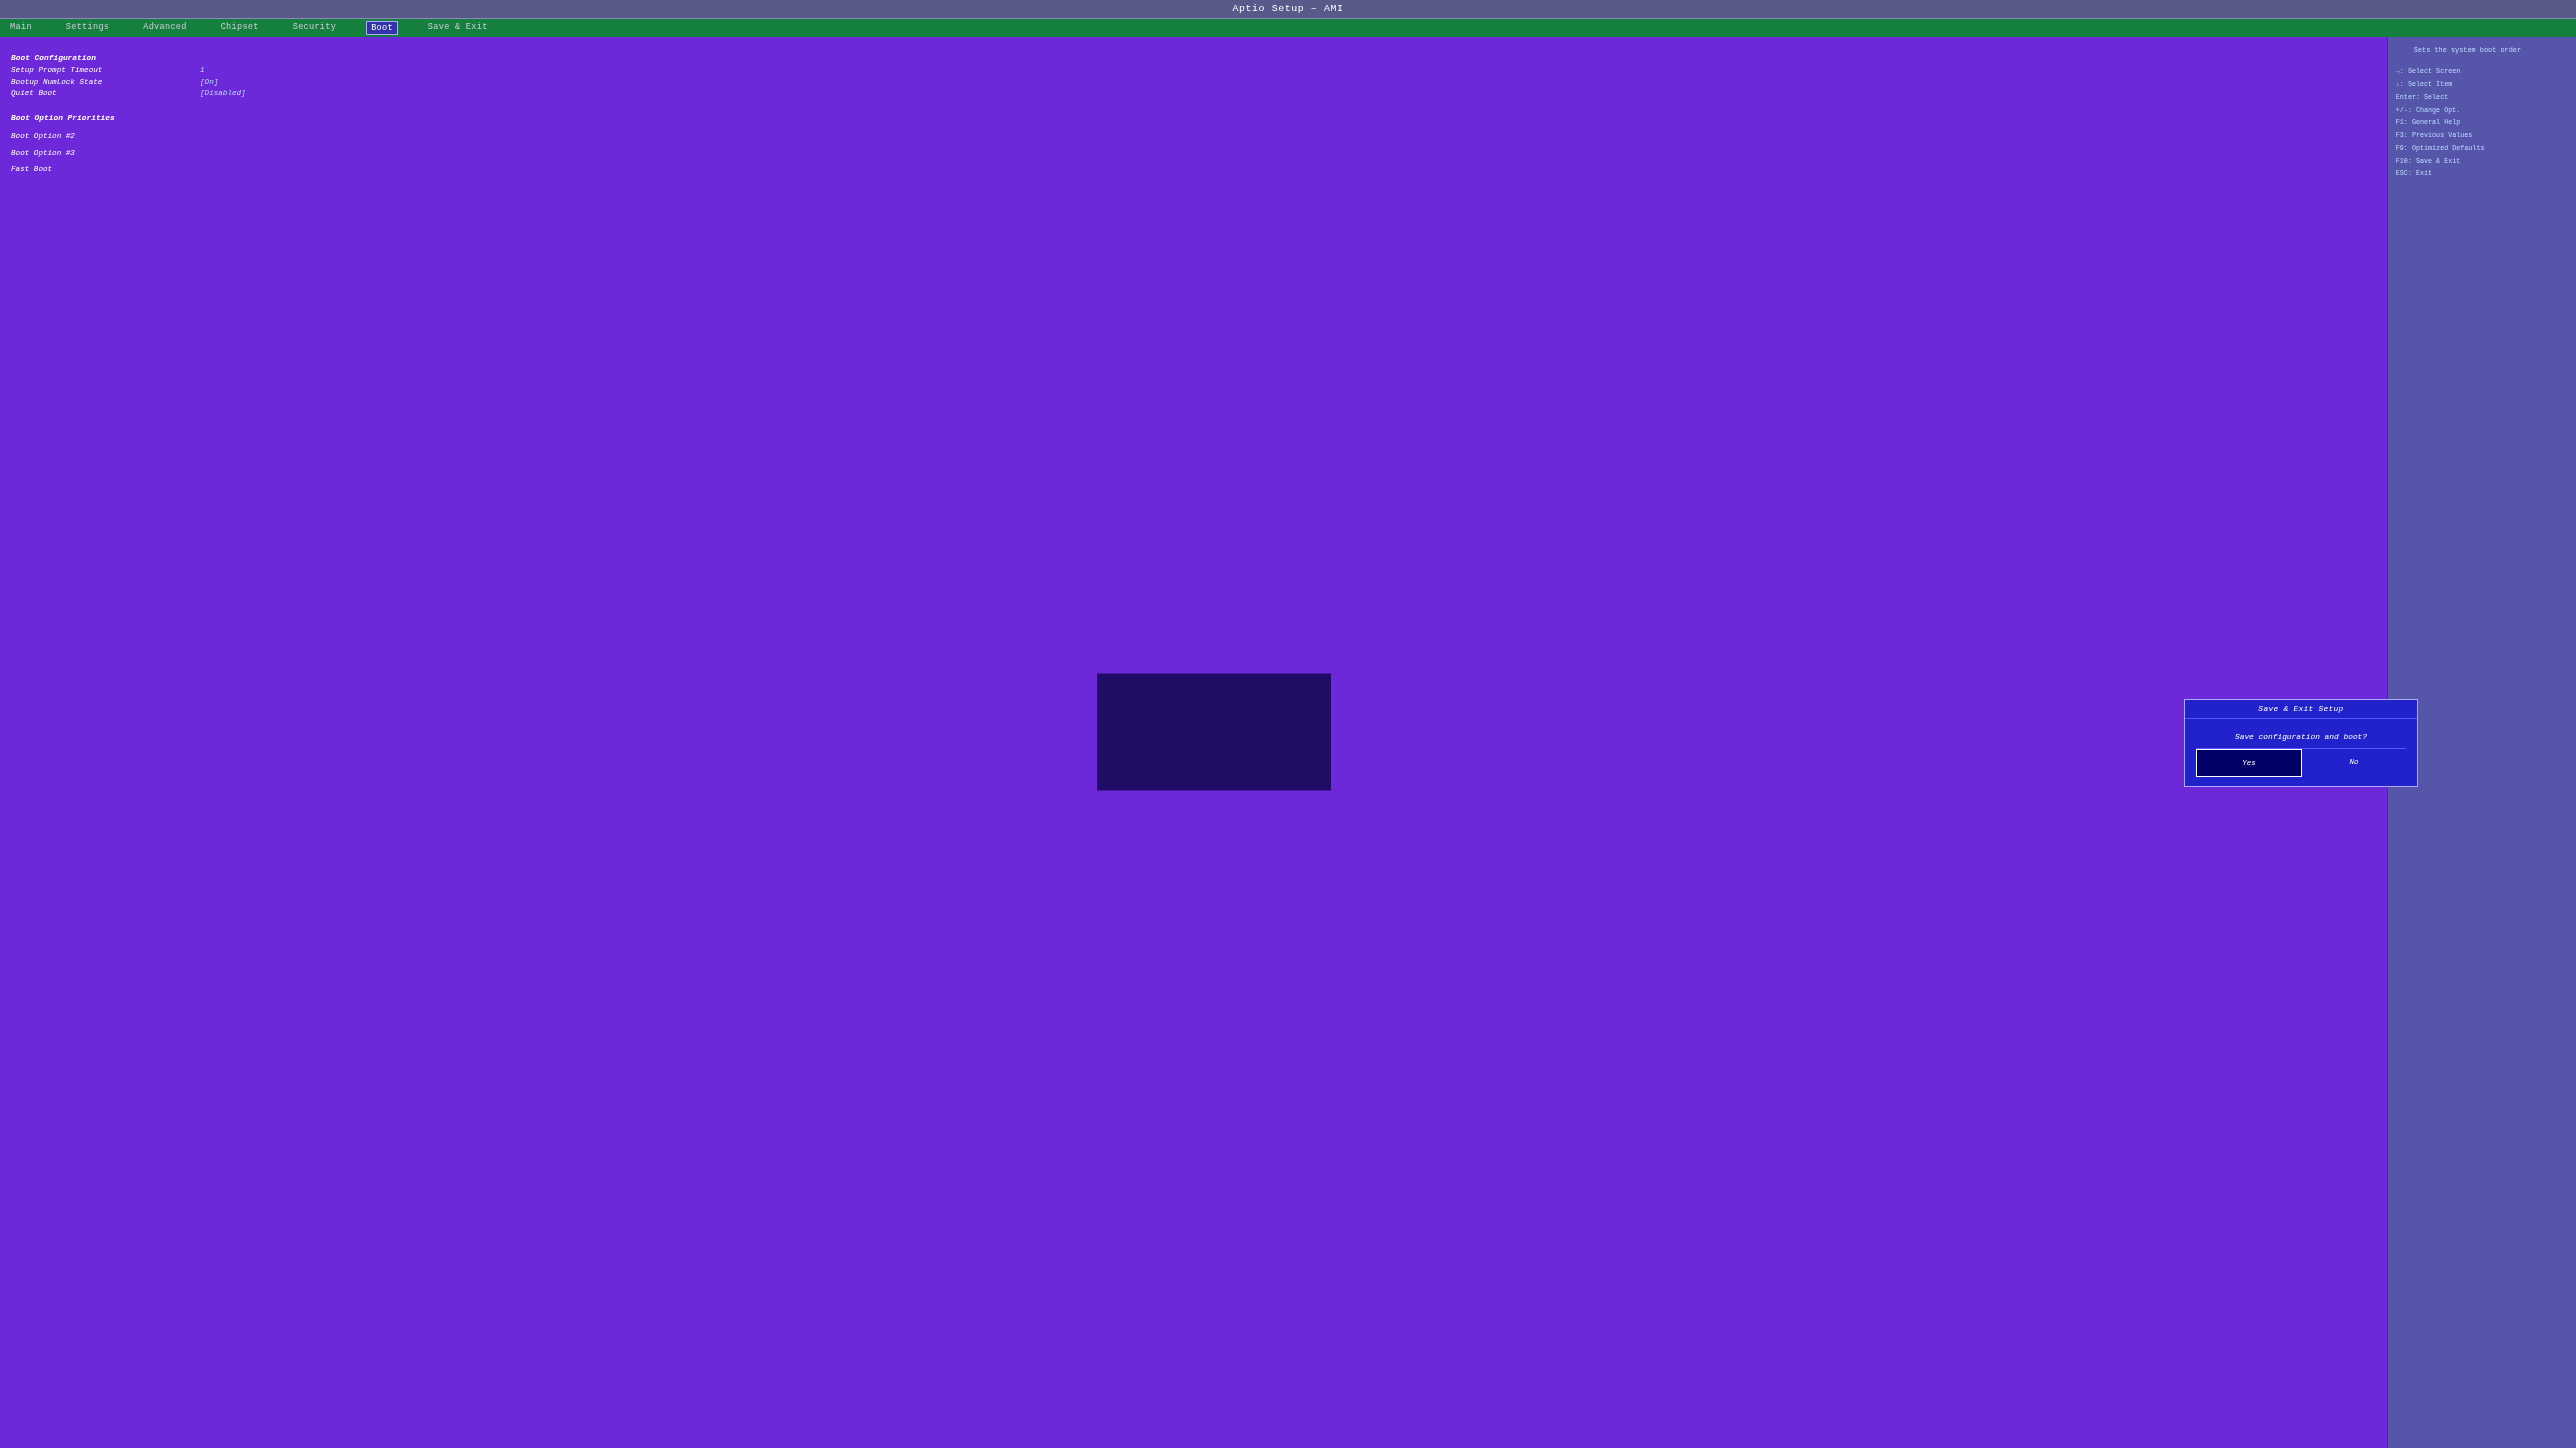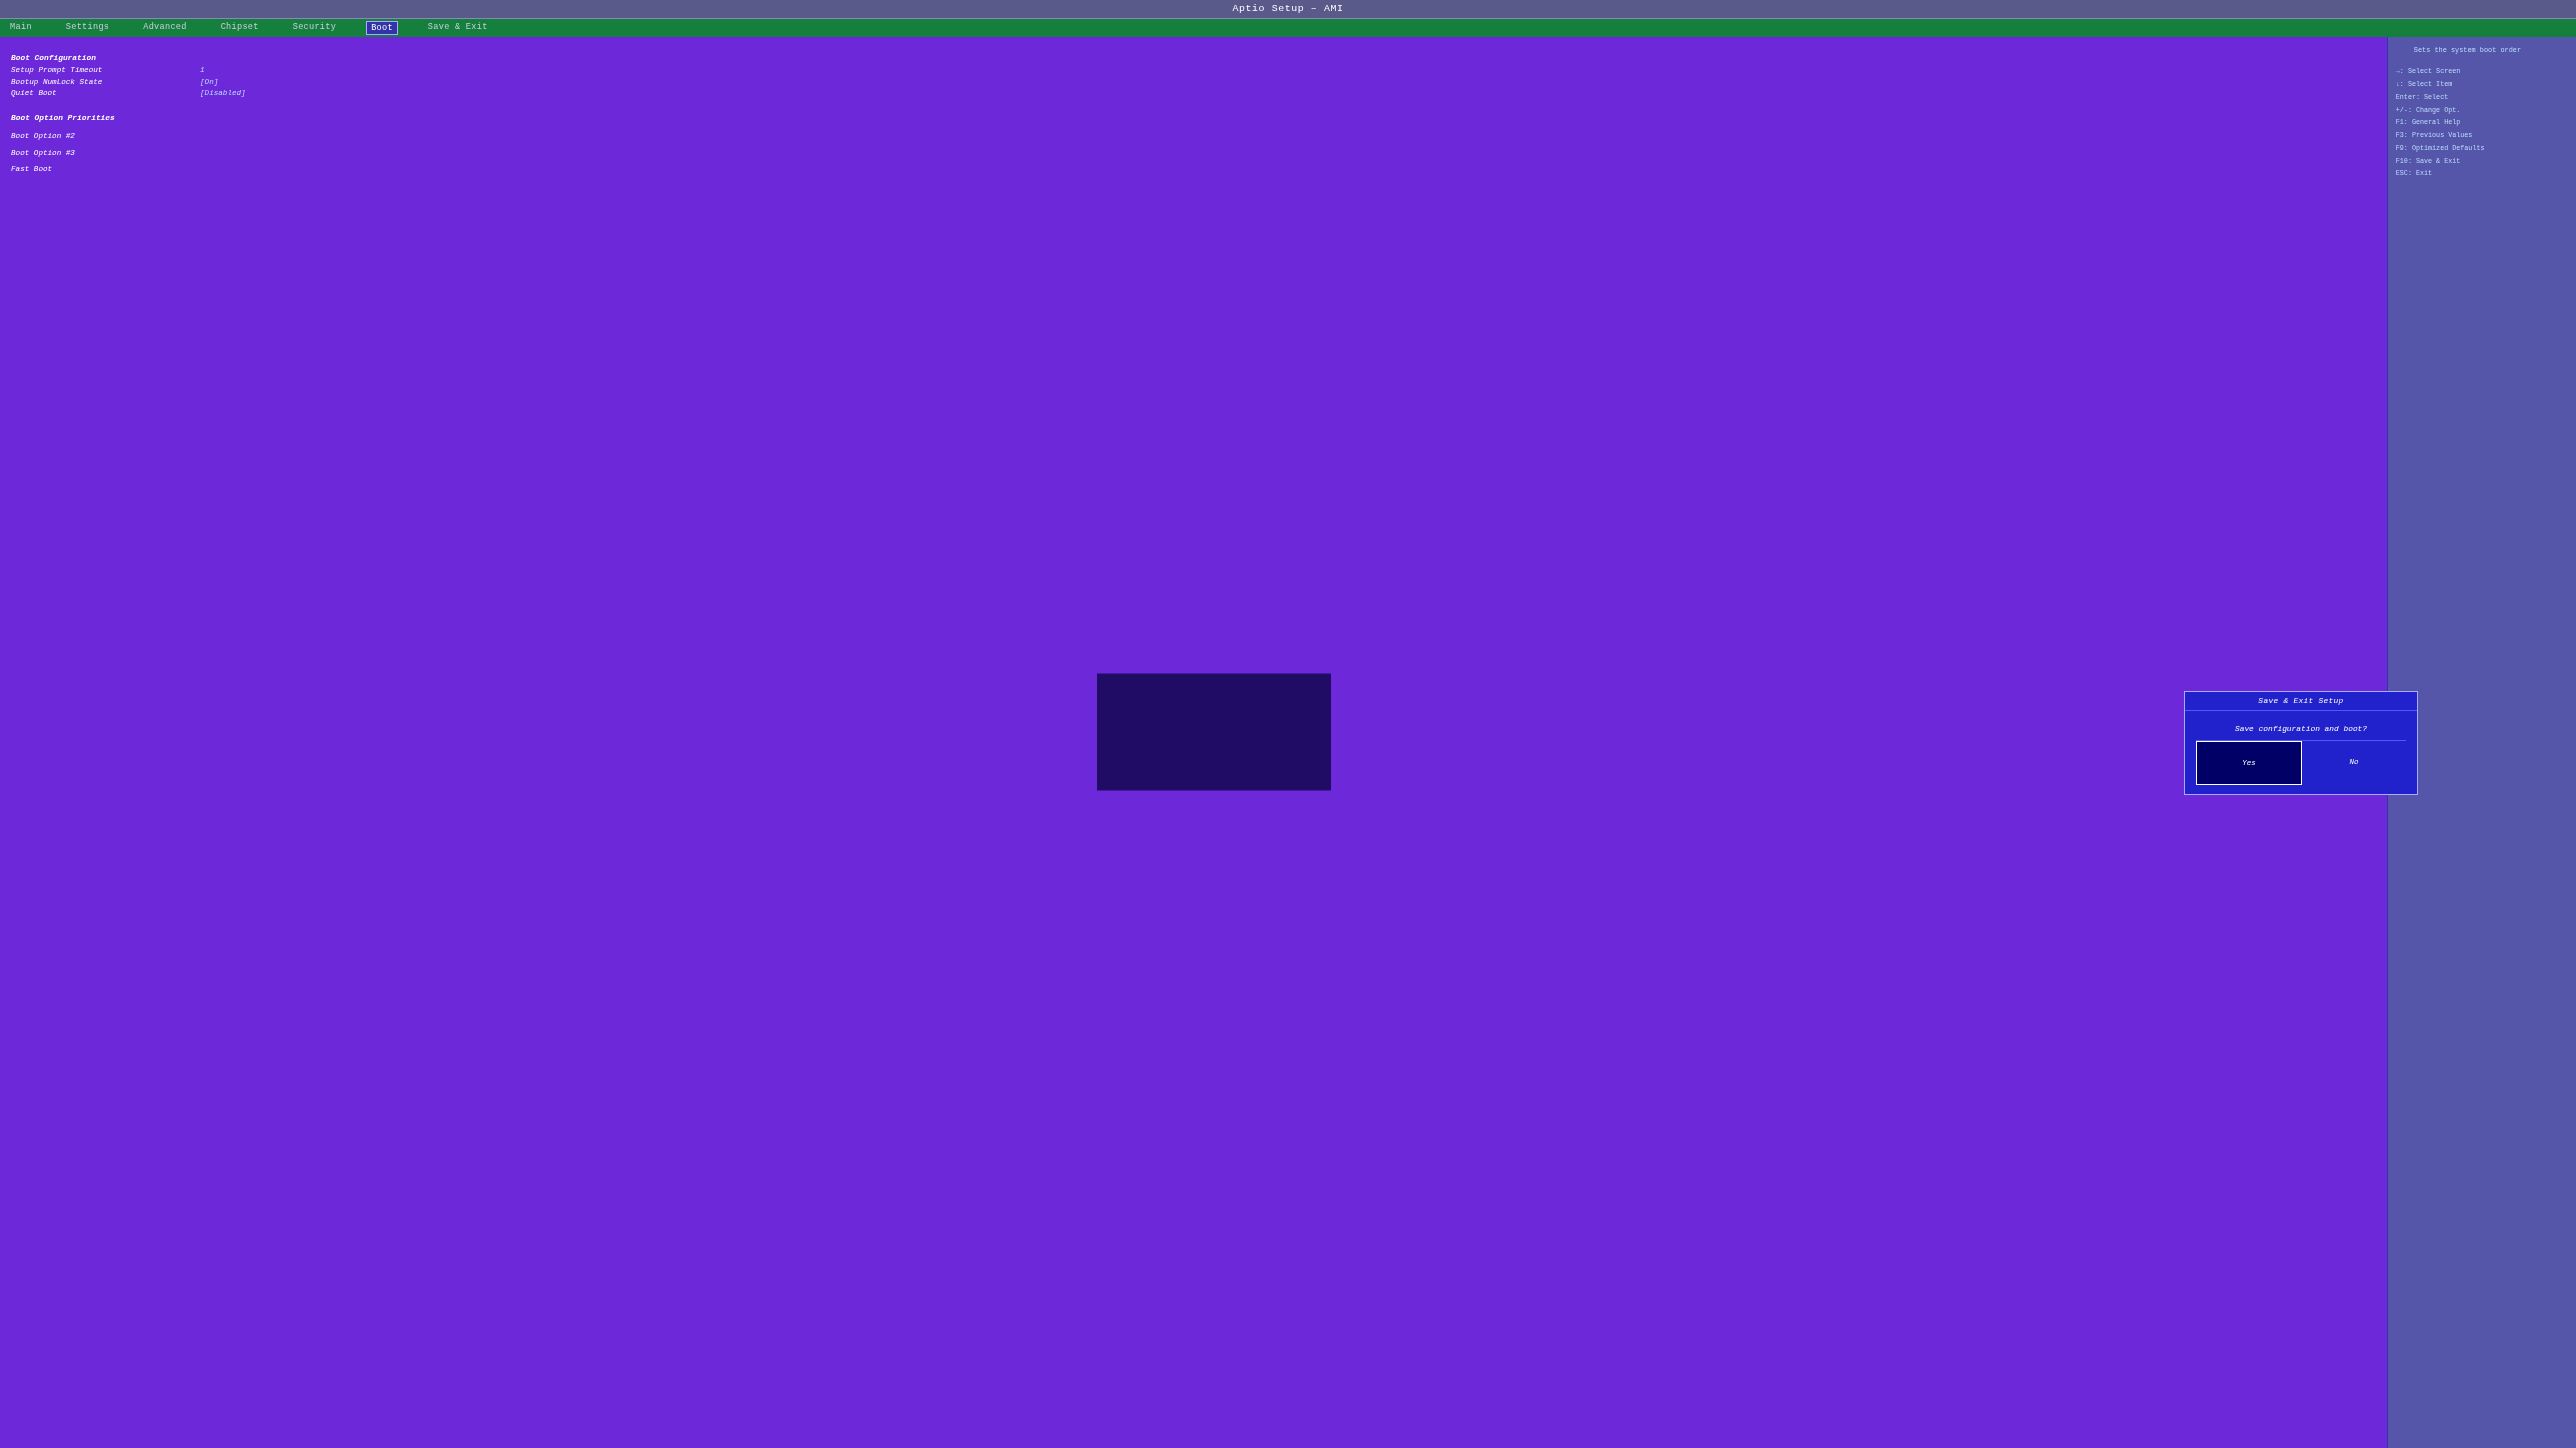--- a/index.html
+++ b/index.html
@@ -178,21 +178,21 @@
 
     #modal-buttons {
       display: flex;
       flex-direction: row;
       border-top: 0.6px solid #5555ff;
       margin-top: 6.7px;
     }
 
     .modal-btn {
       flex: 1;
-      padding: 17px 0;
+      padding: 9px 0;
       text-align: center;
       color: #ffffff;
       font-family: 'Courier New', Courier, monospace;
       font-size: 0.95em;
       cursor: pointer;
       background-color: #2222cc;
     }
 
     .modal-btn.selected {
       background-color: #000066;

